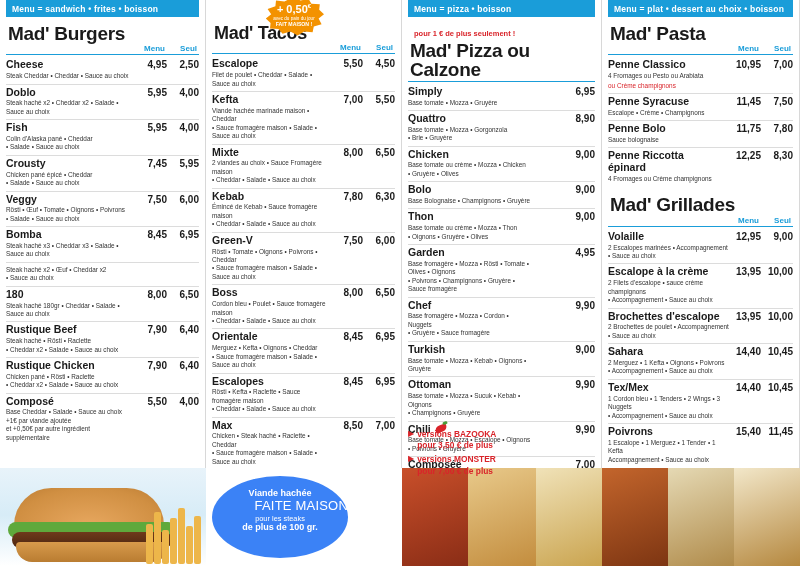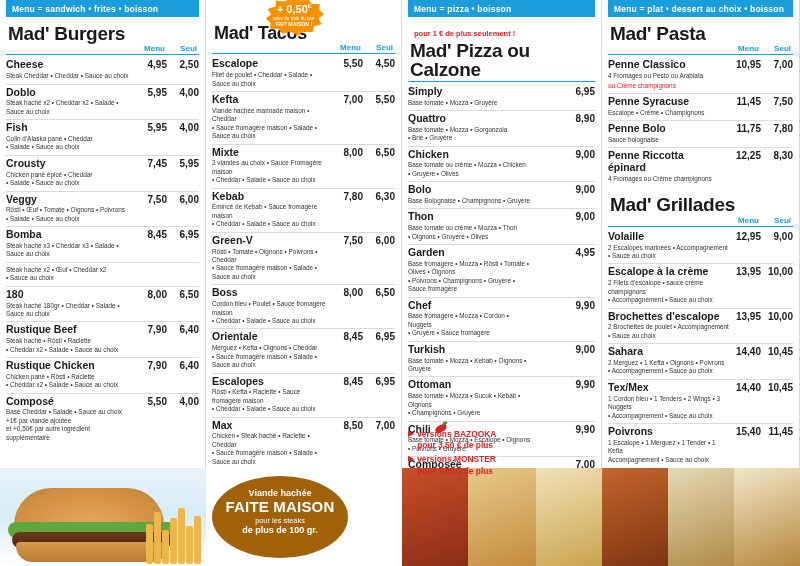--- a/index.html
+++ b/index.html
@@ -147,29 +147,29 @@
   .bun-bot { position:absolute; left:10px; bottom:4px; width:152px; height:20px;
     background: linear-gradient(180deg,#d89a4c,#b97c31); border-radius: 6px 6px 24px 24px; }
   .fries { position:absolute; right:2px; bottom:2px; width:60px; height:58px; }
   .fries i { position:absolute; bottom:0; width:7px; background:#edb64a; border-radius:2px; display:block; }
 
   
   .oval {
     position: absolute;
     left: 212px; bottom: 8px;
     width: 136px; height: 82px;
-    background: #a16207;
+    background: #3b82f6;
     border-radius: 50%;
     color: #fff;
     text-align: center;
     z-index: 8;
     padding-top: 13px;
   }
   .oval .l1 { font-size: 9px; font-weight: bold; line-height: 1.1; }
-  .oval .l2 { font-size: 15px; font-weight: bold; line-height: 1.05; letter-spacing:.2px; }
+  .oval .l2 { font-size: 13px; font-weight: normal; line-height: 1.05; letter-spacing:.2px;text-align:right; }
   .oval .l3 { font-size: 7.4px; line-height: 1.2; margin-top:2px; }
   .oval .l4 { font-size: 9px; font-weight: bold; line-height: 1.1; }
 
   .versions {
     position: absolute;
     left: 408px; bottom: 86px;
     width: 196px;
     z-index: 9;
     color: #d9242a;
     font-size: 7.4px;

